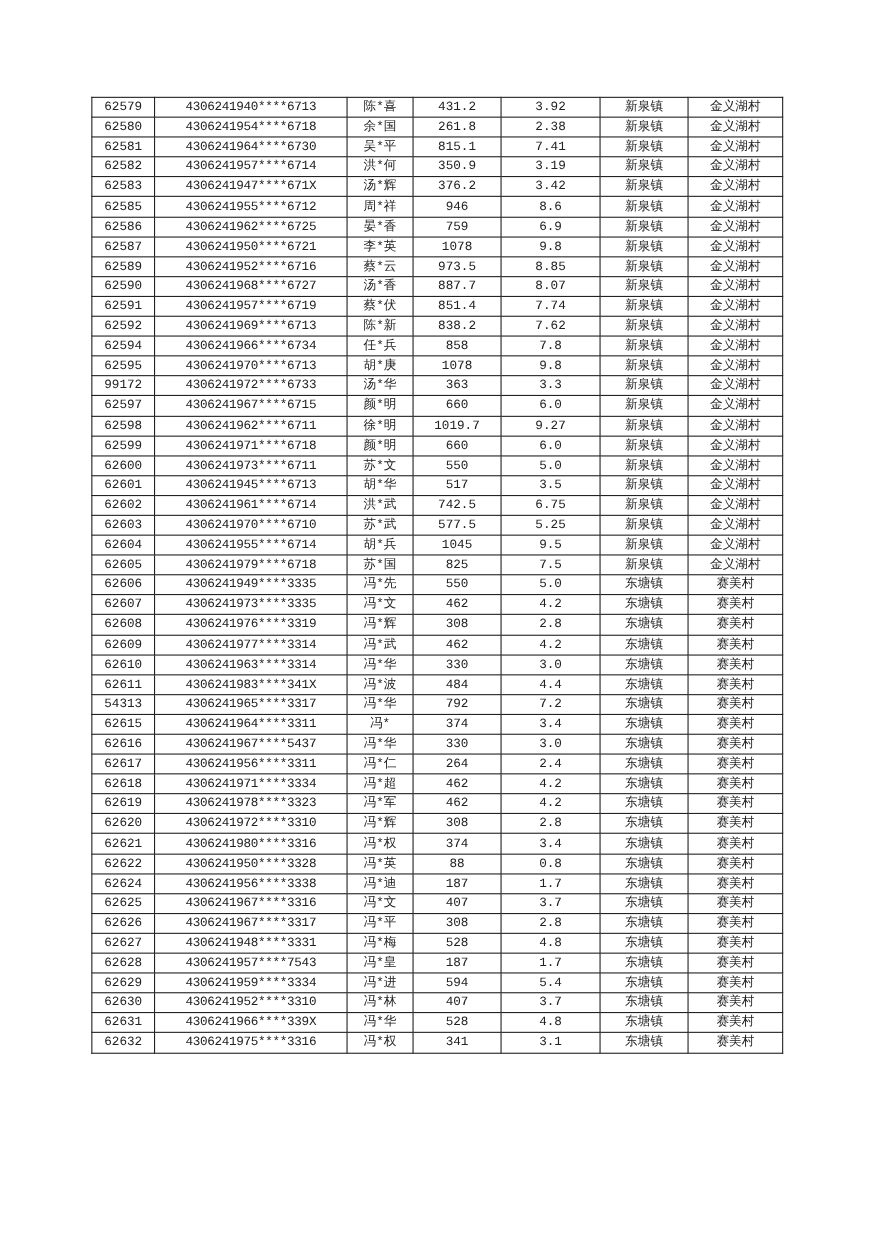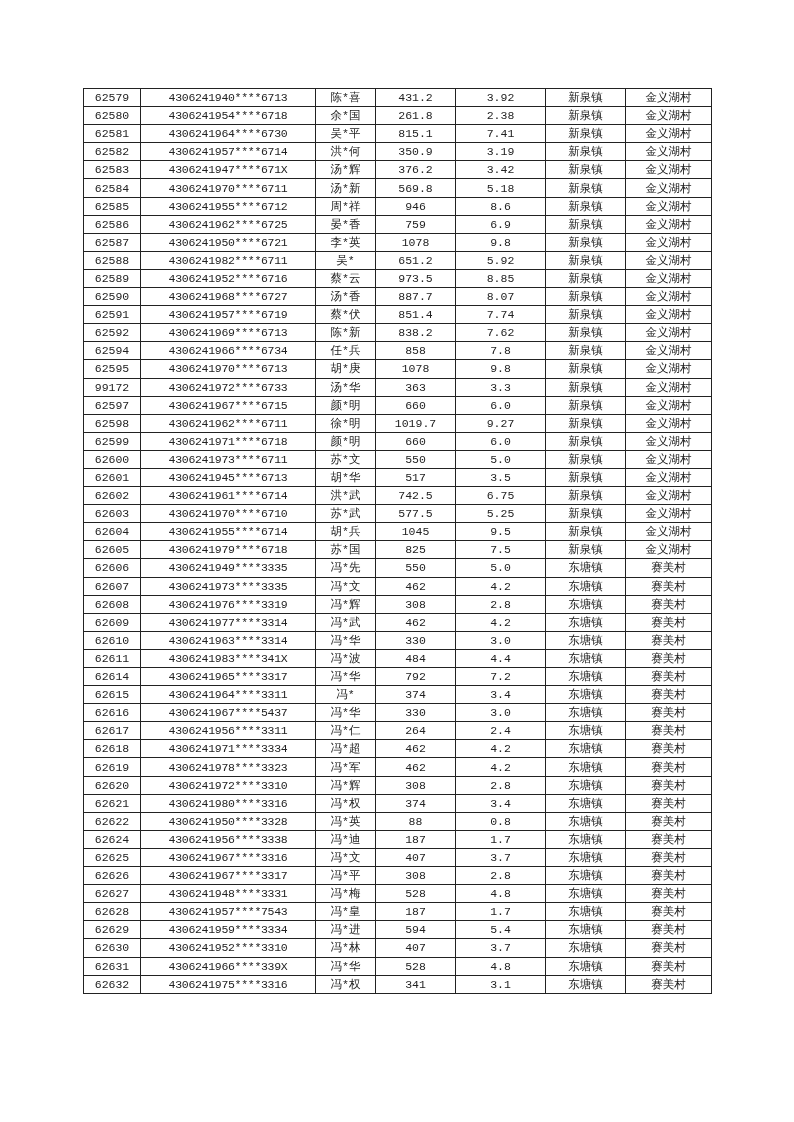--- a/index.html
+++ b/index.html
@@ -88,29 +88,20 @@
         <tr>
           <td>62583</td>
           <td class="c-id-no">4306241947****671X</td>
           <td>汤*辉</td>
           <td>376.2</td>
           <td>3.42</td>
           <td>新泉镇</td>
           <td>金义湖村</td>
         </tr>
         <tr>
-          <td>62584</td>
-          <td class="c-id-no">4306241970****6711</td>
-          <td>汤*新</td>
-          <td>569.8</td>
-          <td>5.18</td>
-          <td>新泉镇</td>
-          <td>金义湖村</td>
-        </tr>
-        <tr>
           <td>62585</td>
           <td class="c-id-no">4306241955****6712</td>
           <td>周*祥</td>
           <td>946</td>
           <td>8.6</td>
           <td>新泉镇</td>
           <td>金义湖村</td>
         </tr>
         <tr>
           <td>62586</td>
@@ -124,29 +115,20 @@
         <tr>
           <td>62587</td>
           <td class="c-id-no">4306241950****6721</td>
           <td>李*英</td>
           <td>1078</td>
           <td>9.8</td>
           <td>新泉镇</td>
           <td>金义湖村</td>
         </tr>
         <tr>
-          <td>62588</td>
-          <td class="c-id-no">4306241982****6711</td>
-          <td>吴*</td>
-          <td>651.2</td>
-          <td>5.92</td>
-          <td>新泉镇</td>
-          <td>金义湖村</td>
-        </tr>
-        <tr>
           <td>62589</td>
           <td class="c-id-no">4306241952****6716</td>
           <td>蔡*云</td>
           <td>973.5</td>
           <td>8.85</td>
           <td>新泉镇</td>
           <td>金义湖村</td>
         </tr>
         <tr>
           <td>62590</td>
@@ -331,21 +313,21 @@
         <tr>
           <td>62611</td>
           <td class="c-id-no">4306241983****341X</td>
           <td>冯*波</td>
           <td>484</td>
           <td>4.4</td>
           <td>东塘镇</td>
           <td>赛美村</td>
         </tr>
         <tr>
-          <td>62614</td>
+          <td>54313</td>
           <td class="c-id-no">4306241965****3317</td>
           <td>冯*华</td>
           <td>792</td>
           <td>7.2</td>
           <td>东塘镇</td>
           <td>赛美村</td>
         </tr>
         <tr>
           <td>62615</td>
           <td class="c-id-no">4306241964****3311</td>

